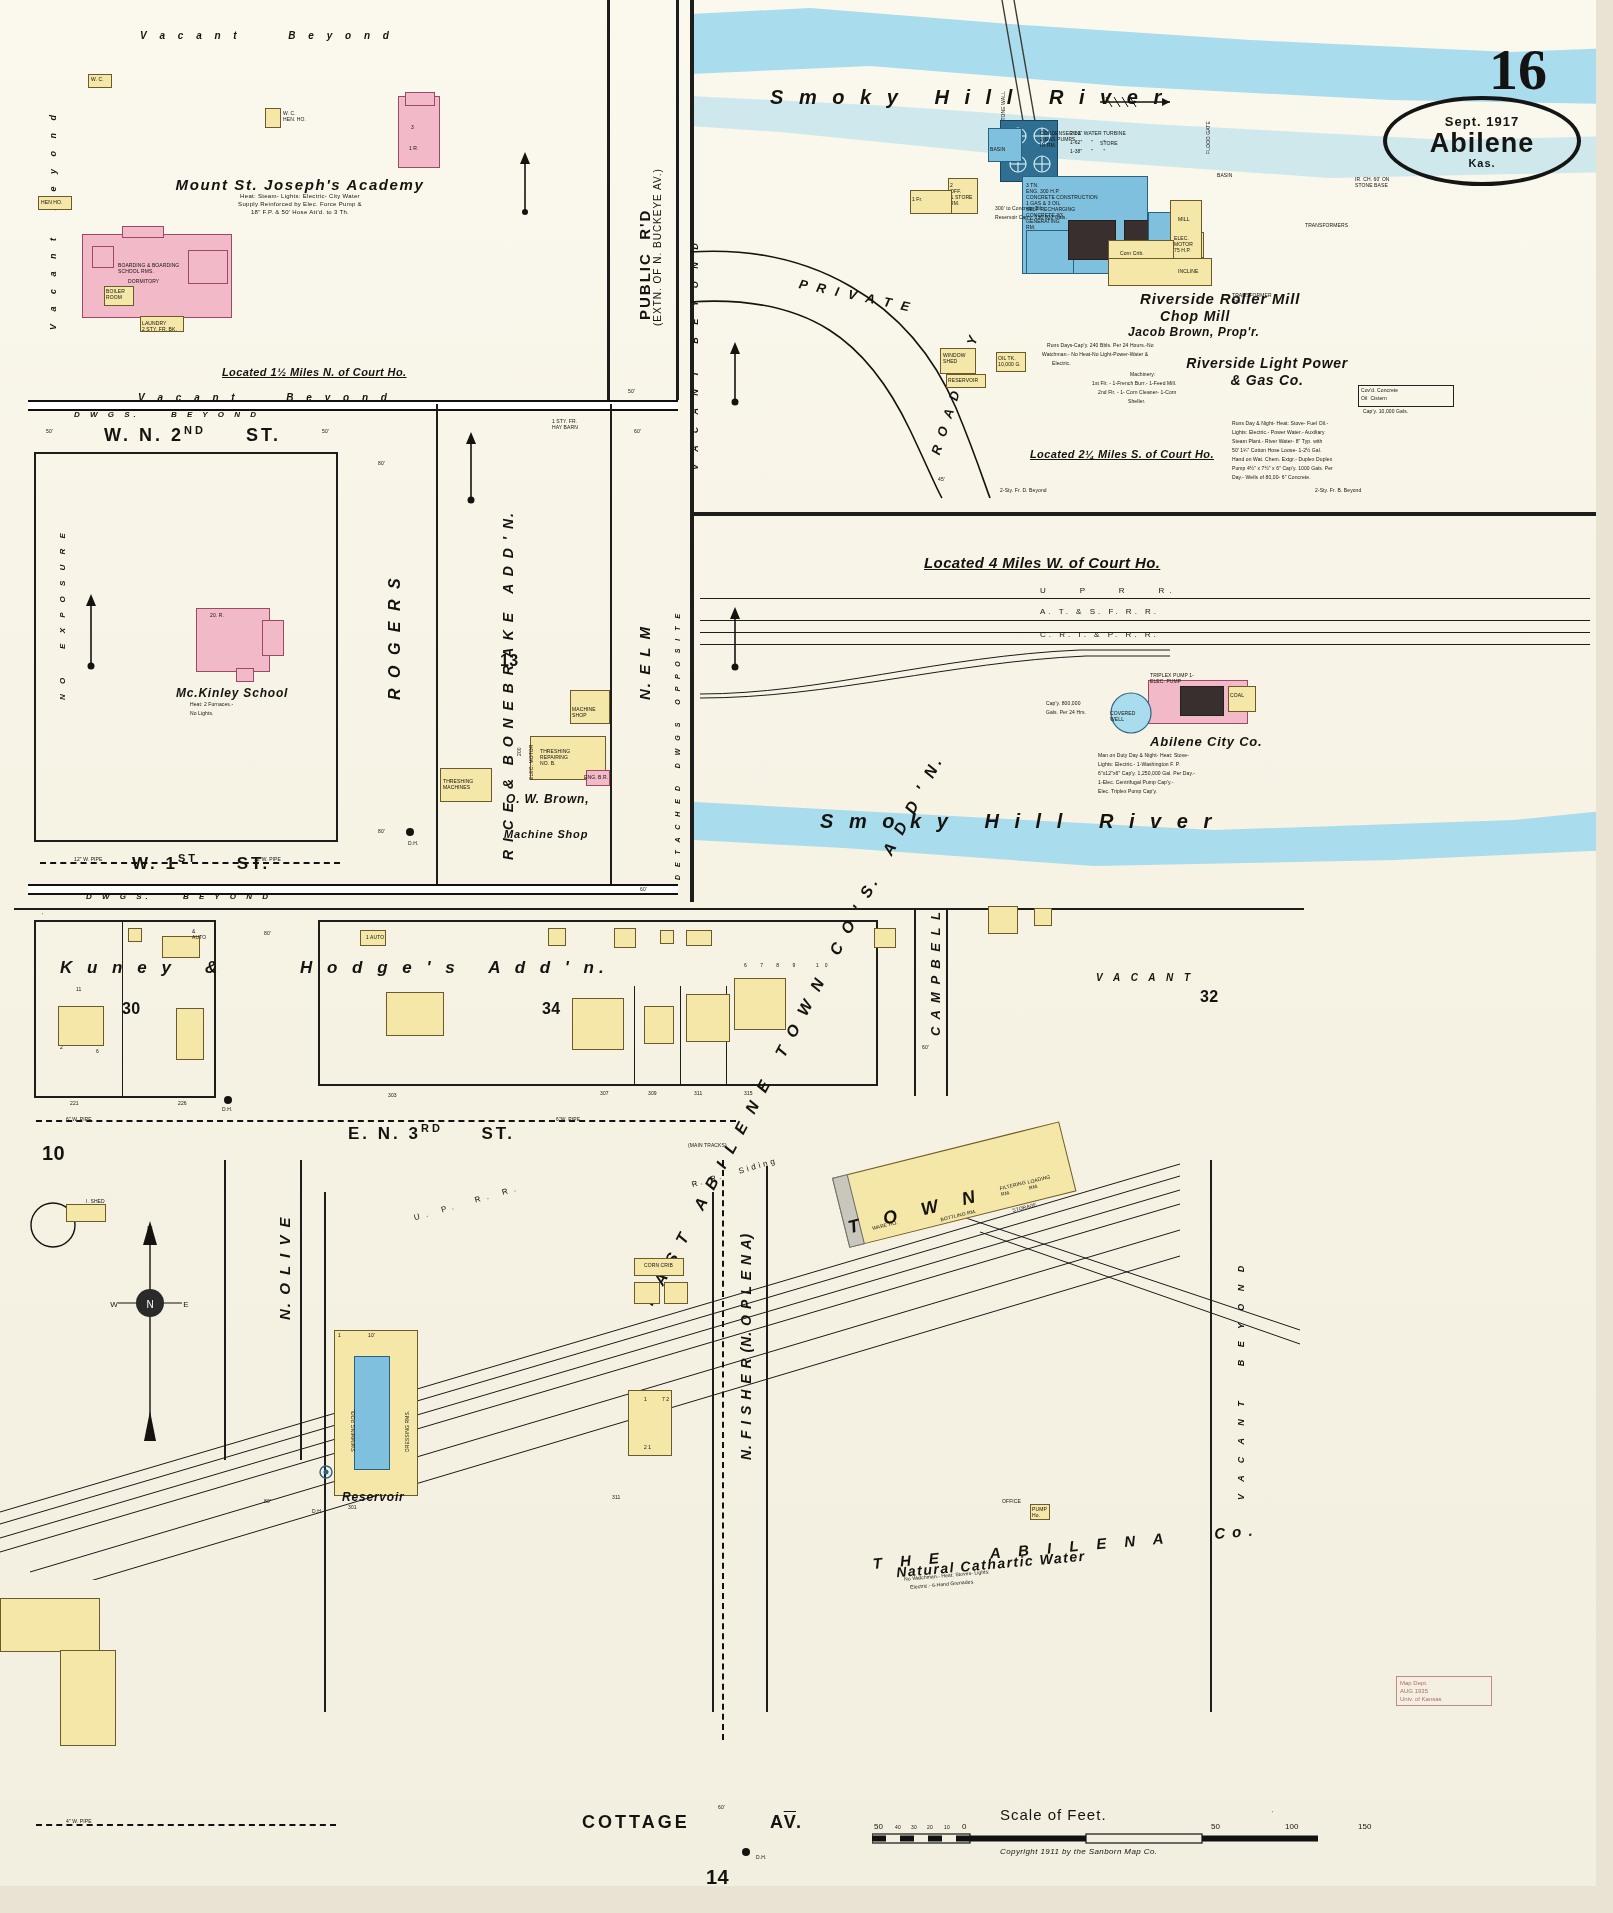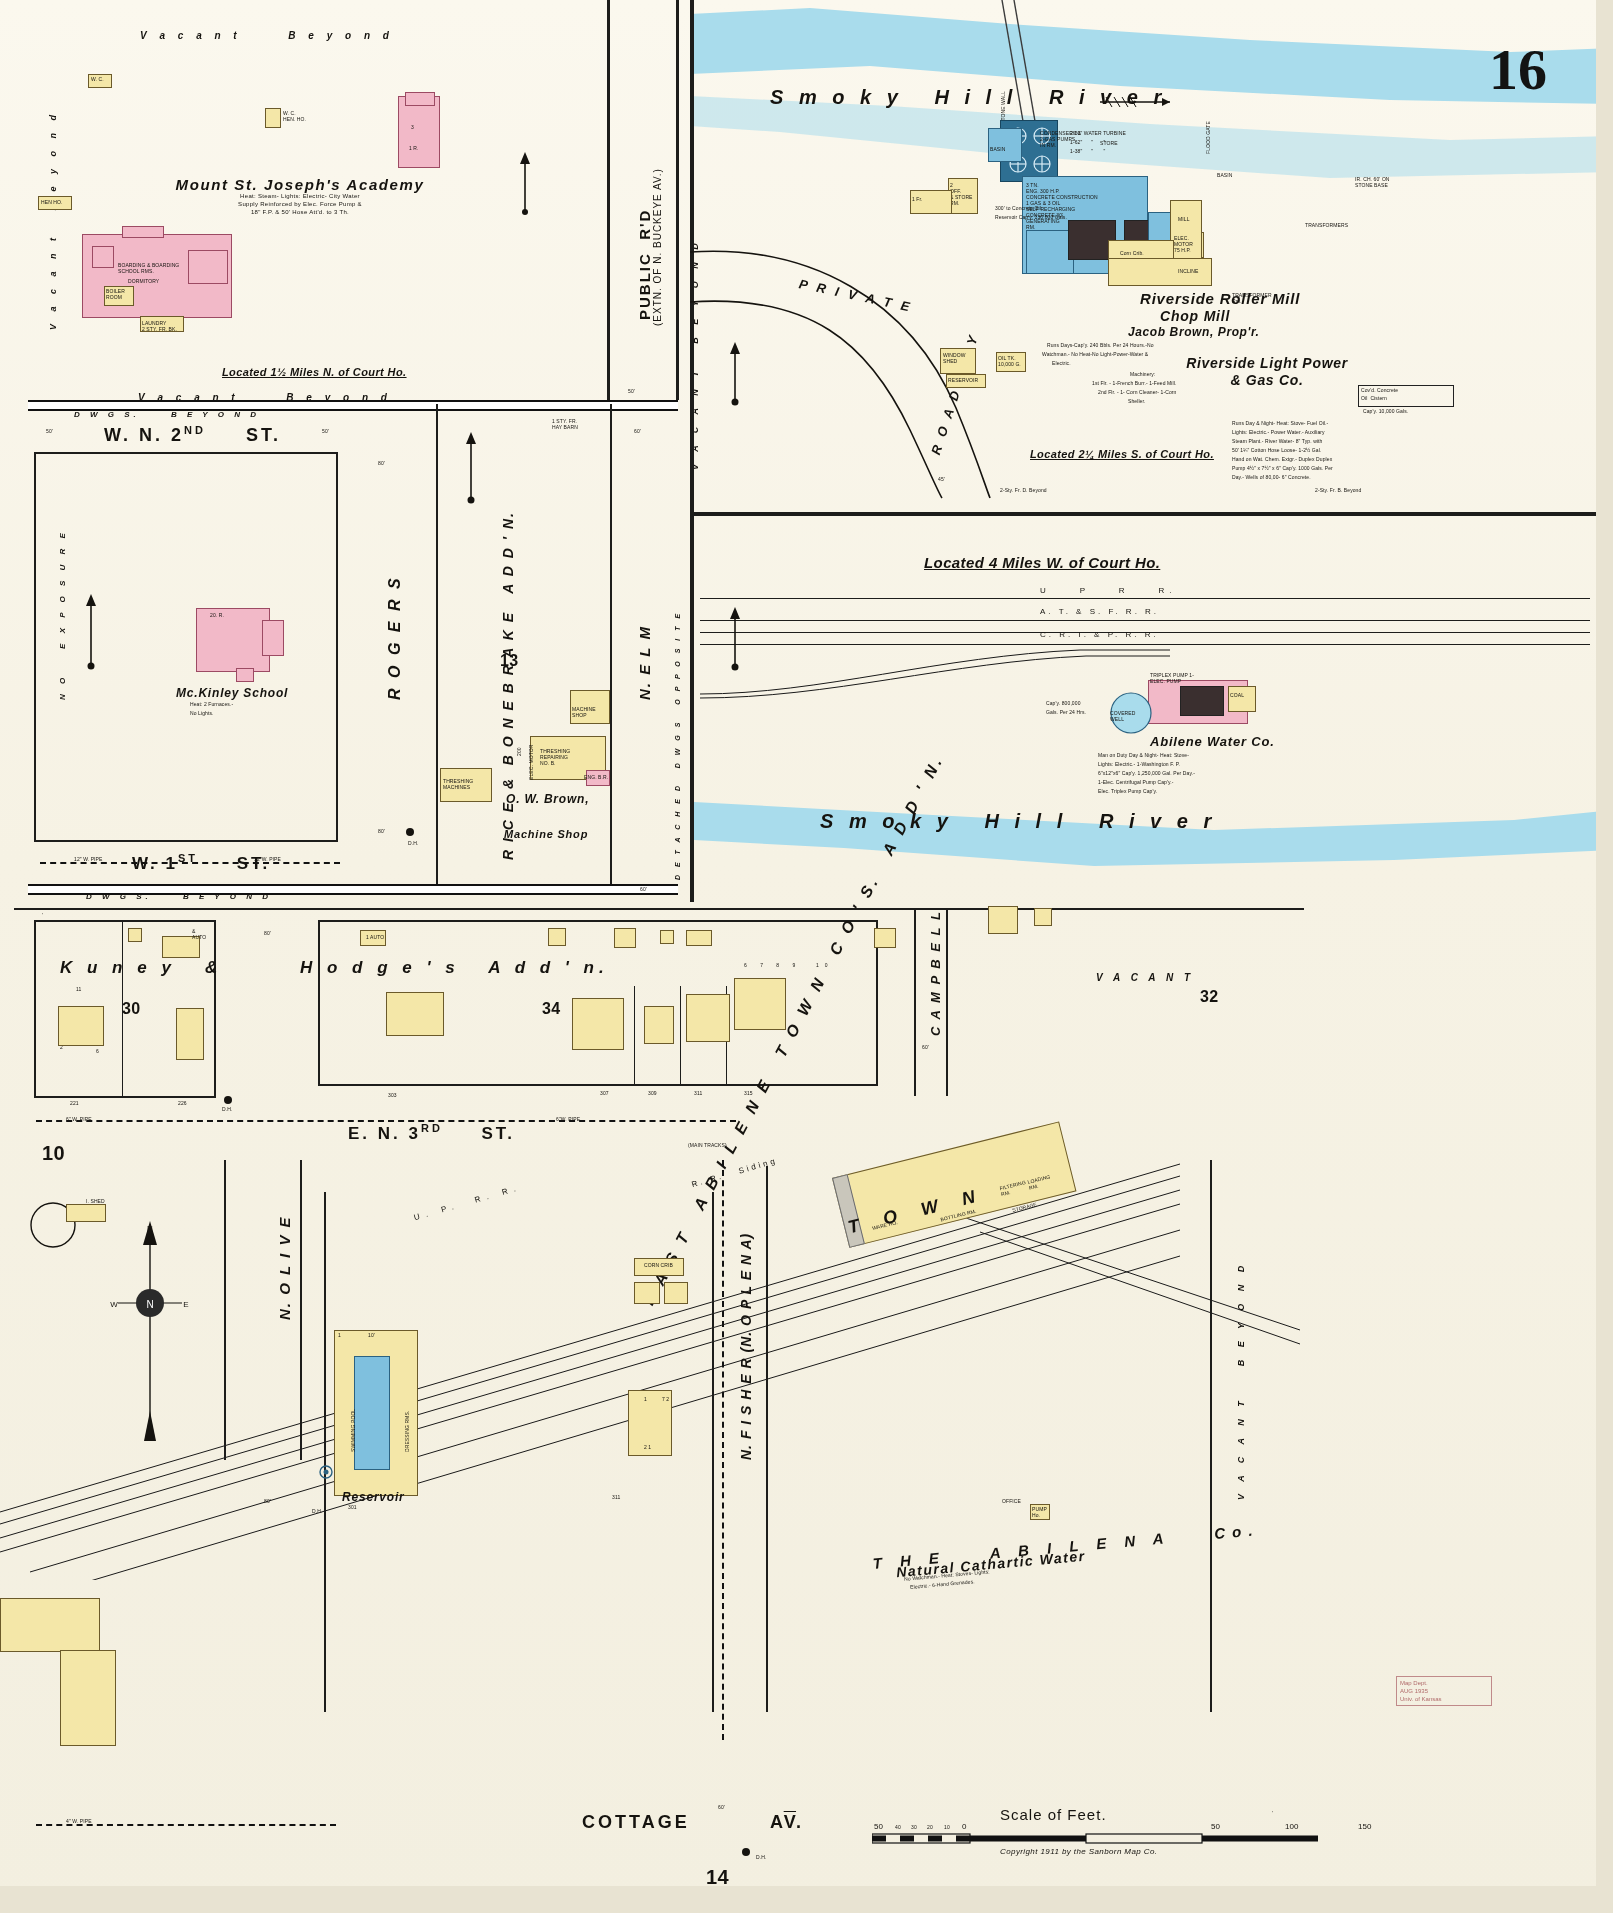--- a/index.html
+++ b/index.html
@@ -50,20 +50,25 @@
     <line x1="0" y1="10" x2="70" y2="10" stroke="#15130f" stroke-width="1.4"></line>
     <polygon points="70,10 62,6 62,14" fill="#15130f"></polygon>
     <g stroke="#15130f" stroke-width="1">
       <line x1="6" y1="5" x2="12" y2="15"></line>
         <line x1="14" y1="5" x2="20" y2="15"></line>
       <line x1="22" y1="5" x2="28" y2="15"></line>
         <line x1="30" y1="5" x2="36" y2="15"></line>
     </g>
   </svg>
 
+  <div id="cartouche" style="left:1383px;top:96px;width:190px;height:82px;">
+    <div class="txt" style="position:static;font-size:13px;font-weight:700;letter-spacing:1px;color:#151515;">Sept. 1917</div>
+    <div class="txt" style="position:static;font-size:27px;font-weight:700;letter-spacing:1px;line-height:28px;color:#151515;">Abilene</div>
+    <div class="txt" style="position:static;font-size:11px;font-weight:700;letter-spacing:1px;color:#151515;">Kas.</div>
+  </div>
   <div id="pageno" style="left:1489px;top:36px;font-size:58px;color:#131313;">16</div>
 
   <div class="txt hand" style="left:140px;top:30px;font-size:10px;letter-spacing:5px;">V a c a n t      B e y o n d</div>
   <div class="txt hand rot90" style="left:48px;top:330px;font-size:9px;letter-spacing:5px;">V a c a n t   B e y o n d</div>
 
   <div class="bldg" style="left:88px;top:74px;width:24px;height:14px;"></div>
   <div class="txt xtiny" style="left:91px;top:76px;">W. C.</div>
   <div class="bldg" style="left:265px;top:108px;width:16px;height:20px;"></div>
   <div class="txt xtiny" style="left:283px;top:110px;">W. C.<br>HEN. HO.</div>
   <div class="bldg pink" style="left:398px;top:96px;width:42px;height:72px;"></div>
@@ -243,21 +248,21 @@
   <div class="bldg" style="left:1228px;top:686px;width:28px;height:26px;"></div>
   <svg style="position:absolute;left:1108px;top:690px" width="46" height="46">
     <circle cx="23" cy="23" r="20" fill="#a9dcec" stroke="#2b6281" stroke-width="1.2"></circle>
   </svg>
   <div class="txt xtiny" style="left:1110px;top:710px;">COVERED<br>WELL</div>
   <div class="txt xtiny" style="left:1150px;top:672px;">TRIPLEX PUMP 1-<br>ELEC. PUMP</div>
   <div class="txt xtiny" style="left:1230px;top:692px;">COAL</div>
   <div class="txt xtiny" style="left:1046px;top:700px;">Cap'y. 800,000</div>
   <div class="txt xtiny" style="left:1046px;top:709px;">Gals. Per 24 Hrs.</div>
 
-  <div class="txt hand" style="left:1150px;top:734px;font-size:13px;letter-spacing:.8px;">Abilene Water Co.</div>
+  <div class="txt hand" style="left:1150px;top:734px;font-size:13px;letter-spacing:.8px;">Abilene City Co.</div>
   <div class="txt xtiny" style="left:1098px;top:752px;">Man on Duty Day &amp; Night- Heat: Stove-</div>
   <div class="txt xtiny" style="left:1098px;top:761px;">Lights: Electric.- 1-Washington F. P.</div>
   <div class="txt xtiny" style="left:1098px;top:770px;">6"x12"x6" Cap'y. 1,250,000 Gal. Per Day.-</div>
   <div class="txt xtiny" style="left:1098px;top:779px;">1-Elec. Centrifugal Pump Cap'y.-</div>
   <div class="txt xtiny" style="left:1098px;top:788px;">Elec. Triplex Pump Cap'y.</div>
 
   <svg style="position:absolute;left:720px;top:605px" width="30" height="72">
     <line x1="15" y1="8" x2="15" y2="62" stroke="#15130f" stroke-width="1.6"></line>
     <polygon points="15,2 10,14 20,14" fill="#15130f"></polygon>
     <circle cx="15" cy="62" r="3.5" fill="#15130f"></circle>

